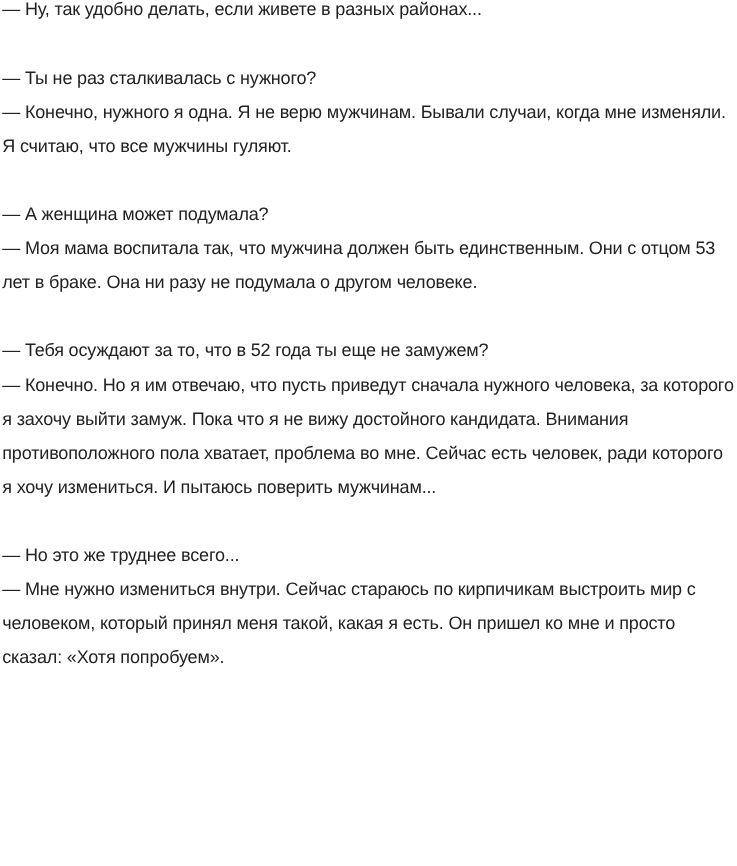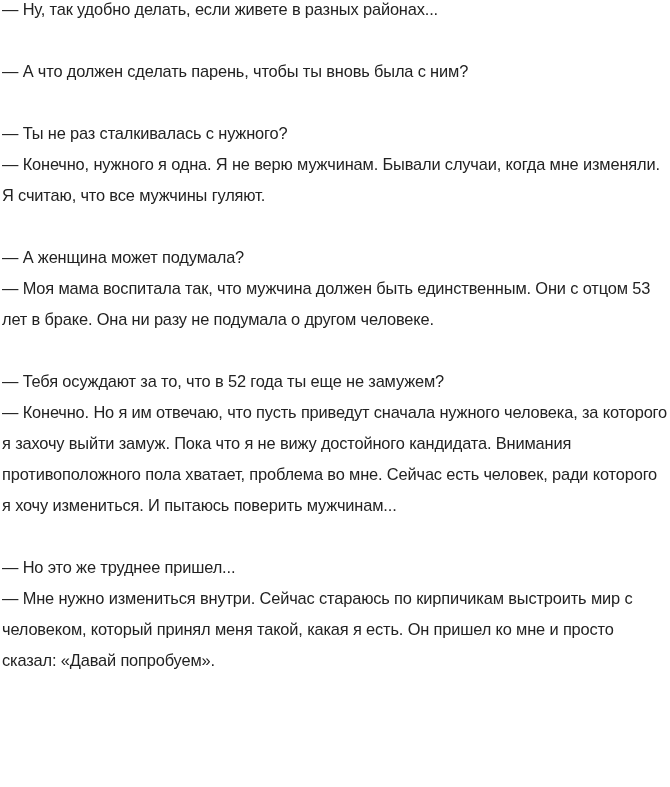--- a/index.html
+++ b/index.html
@@ -31,32 +31,31 @@
   }
 </style>
 </head>
 <body>
 
 <div class="article">
   <p>
     <span class="line">— Ну, так удобно делать, если живете в разных районах...</span>
   </p>
   <p>
-    <span class="line">— А что должен сделать парень, чтобы ты вновь была с ним?</span>
   </p>
   <p>
     <span class="line">— Ты не раз сталкивалась с нужного?</span>
     <span class="line">— Конечно, нужного я одна. Я не верю мужчинам. Бывали случаи, когда мне изменяли. Я считаю, что все мужчины гуляют.</span>
   </p>
   <p>
     <span class="line">— А женщина может подумала?</span>
     <span class="line">— Моя мама воспитала так, что мужчина должен быть единственным. Они с отцом 53 лет в браке. Она ни разу не подумала о другом человеке.</span>
   </p>
   <p>
     <span class="line">— Тебя осуждают за то, что в 52 года ты еще не замужем?</span>
     <span class="line">— Конечно. Но я им отвечаю, что пусть приведут сначала нужного человека, за которого я захочу выйти замуж. Пока что я не вижу достойного кандидата. Внимания противоположного пола хватает, проблема во мне. Сейчас есть человек, ради которого я хочу измениться. И пытаюсь поверить мужчинам...</span>
   </p>
   <p>
-    <span class="line">— Но это же труднее пришел...</span>
-    <span class="line">— Мне нужно измениться внутри. Сейчас стараюсь по кирпичикам выстроить мир с человеком, который принял меня такой, какая я есть. Он пришел ко мне и просто сказал: «Давай попробуем».</span>
+    <span class="line">— Но это же труднее всего...</span>
+    <span class="line">— Мне нужно измениться внутри. Сейчас стараюсь по кирпичикам выстроить мир с человеком, который принял меня такой, какая я есть. Он пришел ко мне и просто сказал: «Хотя попробуем».</span>
   </p>
 
 </div>
 
 </body></html>

